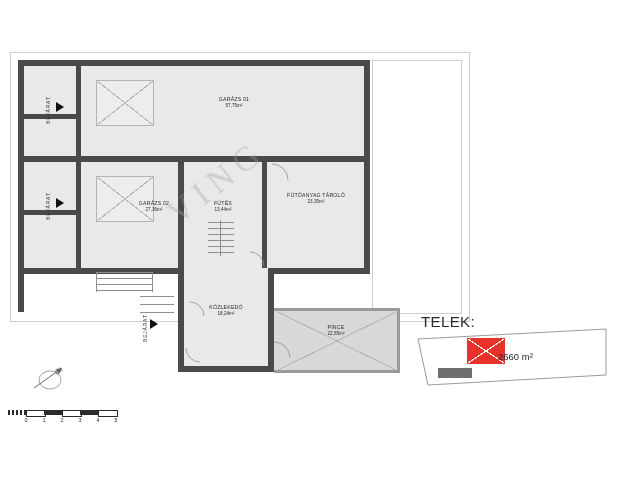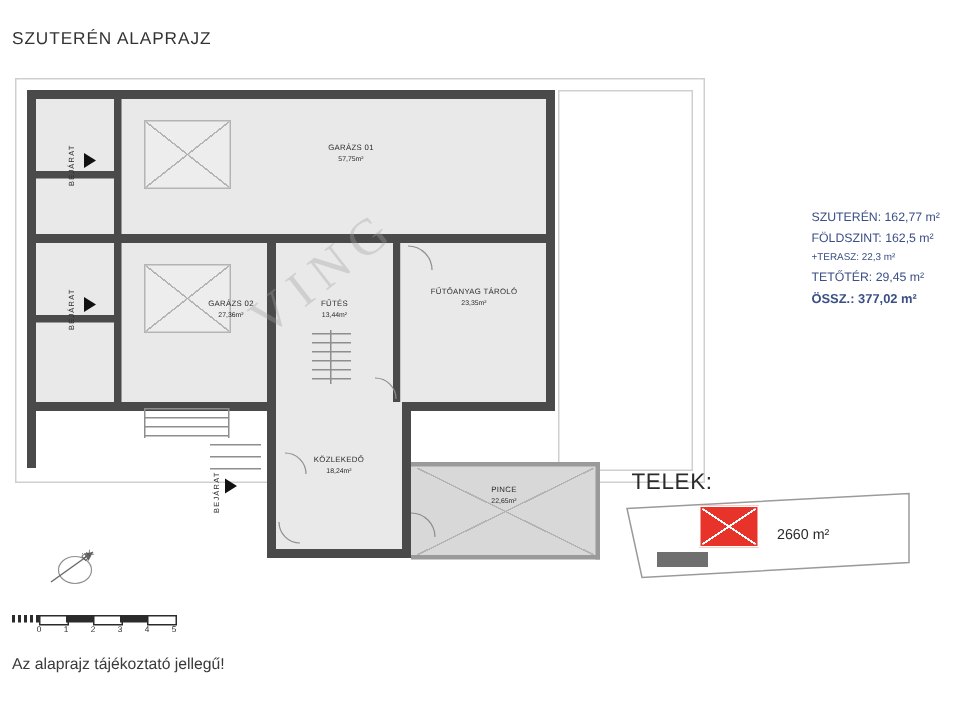--- a/index.html
+++ b/index.html
@@ -159,21 +159,20 @@
     top: 325px;
     width: 200px;
     height: 64px;
   }
   .lot-area {
     position: absolute;
     left: 88px;
     top: 26px;
     font-size: 9.5px;
     color: #2b2b2b;
-    margin-left: 20px;
   }
   .house-red {
     position: absolute;
     left: 56px;
     top: 12px;
     width: 38px;
     height: 26px;
     background: #e8332a;
     border: 1px solid #ffffff;
   }
@@ -237,21 +236,20 @@
     font-size: 5.5px;
     color: #2b2b2b;
     transform: translateX(-50%);
   }
 </style>
 </head>
 <body>
 
 <div class="page">
 
-  <div class="title">SZUTERÉN ALAPRAJZ</div>
 
   <div class="plan">
 
     <div class="thin-frame" style="left:0px; top:0px; width:458px; height:268px;"></div>
     <div class="thin-frame" style="left:362px; top:8px; width:88px; height:252px;"></div>
 
     <div class="wall" style="left:8px; top:8px; width:352px; height:6px;"></div>
     <div class="wall" style="left:8px; top:8px; width:6px; height:252px;"></div>
     <div class="wall" style="left:354px; top:8px; width:6px; height:135px;"></div>
 
@@ -342,27 +340,20 @@
     <div class="lbl" style="left:178px; top:252px; width:76px;">
       <span class="nm">KÖZLEKEDŐ</span>
       <span class="ar">18,24m²</span>
     </div>
     <div class="lbl" style="left:292px; top:272px; width:68px;">
       <span class="nm">PINCE</span>
       <span class="ar">22,65m²</span>
     </div>
   </div>
 
-  <div class="info">
-    <div class="i1">SZUTERÉN: 162,77 m²</div>
-    <div class="i2">FÖLDSZINT: 162,5 m²</div>
-    <div class="i3">+TERASZ: 22,3 m²</div>
-    <div class="i4">TETŐTÉR: 29,45 m²</div>
-    <div class="i5">ÖSSZ.: 377,02 m²</div>
-  </div>
 
   <div class="telek-label">TELEK:</div>
   <div class="lot">
     <svg style="position:absolute; left:0; top:0; width:200px; height:64px;">
       <polygon points="8,14 196,4 196,50 18,60" fill="#ffffff" stroke="#9a9a9a" stroke-width="1"></polygon>
     </svg>
     <div class="house-red"></div>
     <div class="house-grey"></div>
     <div class="lot-area">2660 m²</div>
   </div>
@@ -384,14 +375,13 @@
     <div class="sb-dot" style="left:72px; width:18px;"></div>
     <div class="sb-seg" style="left:90px; width:18px;"></div>
     <div class="sb-tick" style="left:18px;">0</div>
     <div class="sb-tick" style="left:36px;">1</div>
     <div class="sb-tick" style="left:54px;">2</div>
     <div class="sb-tick" style="left:72px;">3</div>
     <div class="sb-tick" style="left:90px;">4</div>
     <div class="sb-tick" style="left:108px;">5</div>
   </div>
 
-  <div class="footnote">Az alaprajz tájékoztató jellegű!</div>
 </div>
 
 </body></html>

